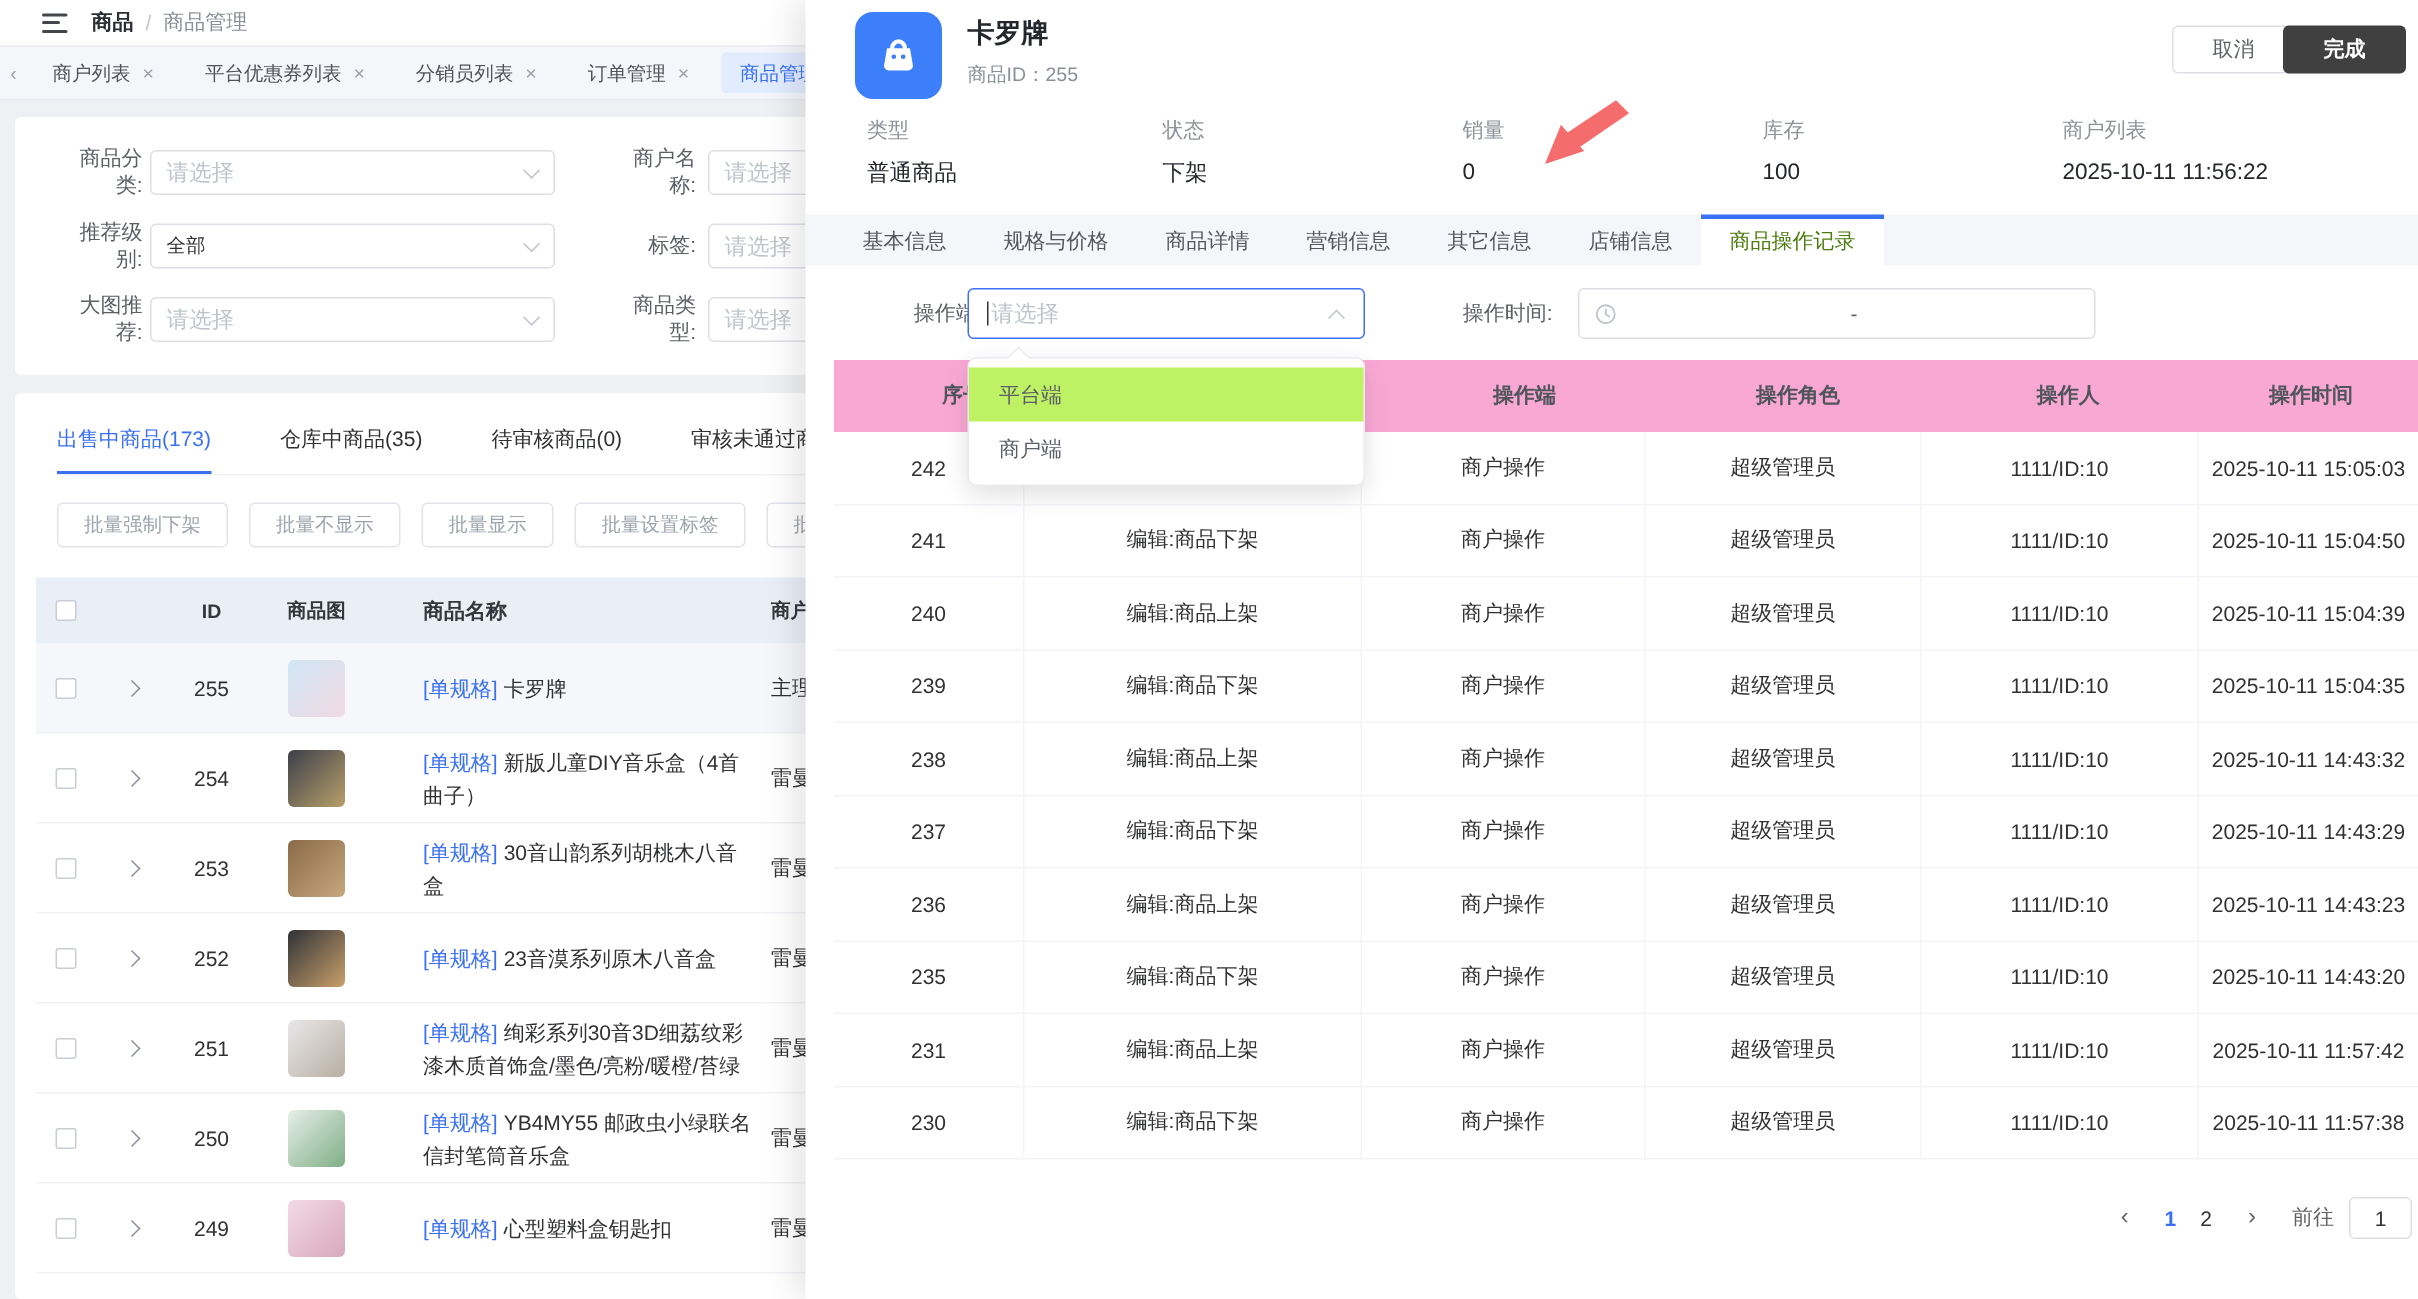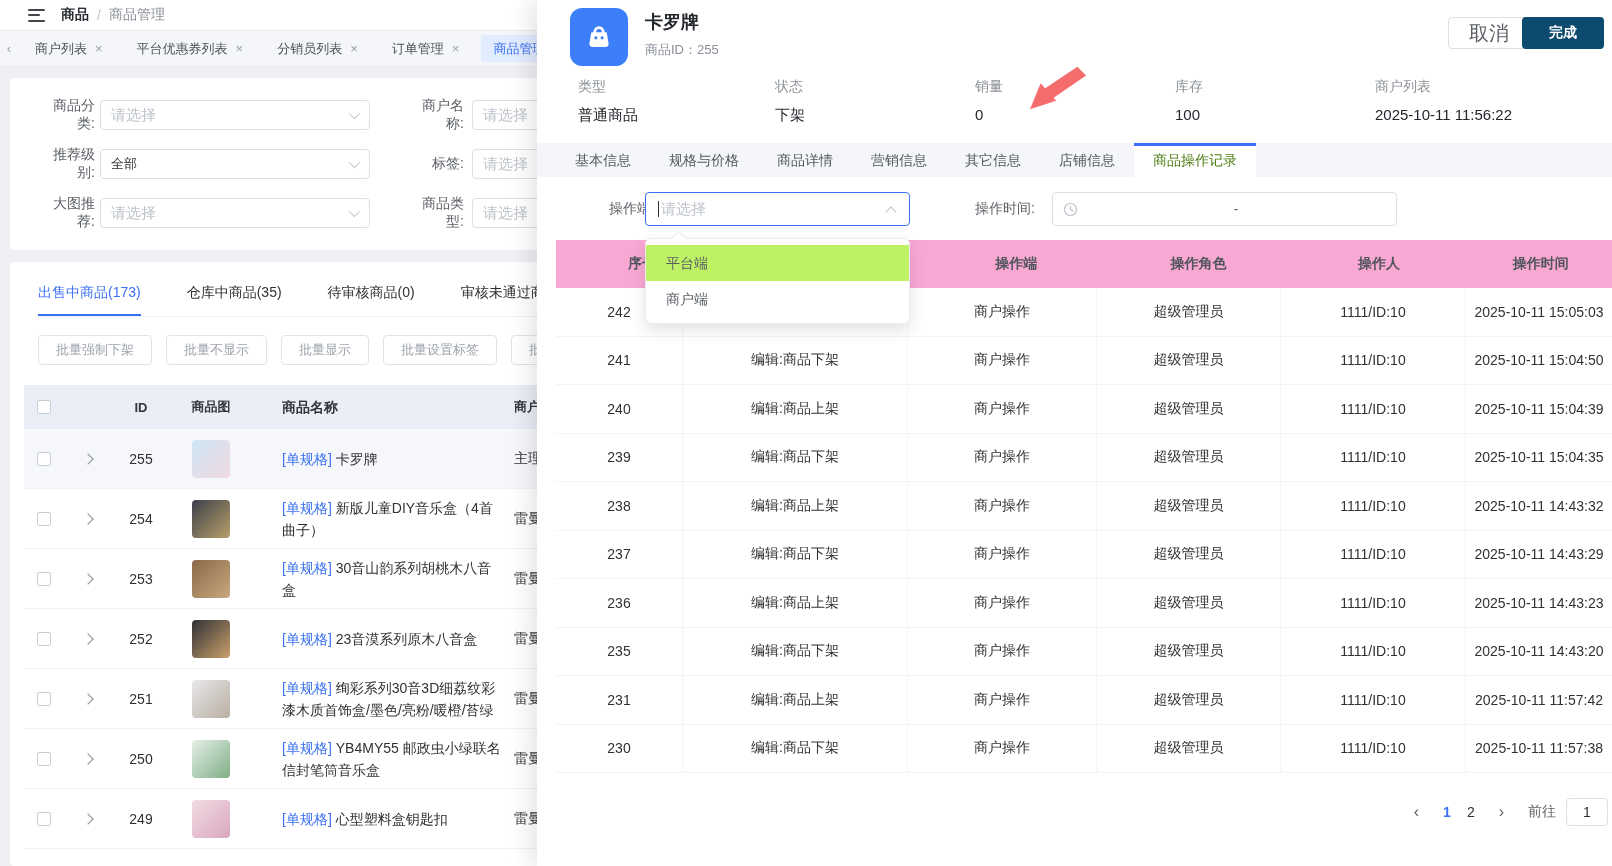--- a/index.html
+++ b/index.html
@@ -54,22 +54,22 @@
   .checkbox { width:14px; height:14px; border:1px solid #c9ced6; border-radius:2px; background:#fff; cursor:pointer; }
   .exp-arrow { width:8px; height:8px; border-right:1.5px solid #8a8f97; border-top:1.5px solid #8a8f97; transform:rotate(45deg); cursor:pointer; }
   .thumb { width:38px; height:38px; border-radius:4px; }
   .spec-tag { color:#3a70f2; margin-right:4px; }
 
   
   .drawer { position:absolute; left:537px; top:0; width:1075px; height:866px; background:#fff; box-shadow:-8px 0 20px rgba(0,0,0,.10); z-index:10; }
   .d-icon { position:absolute; left:33px; top:8px; width:58px; height:58px; border-radius:12px; background:#3d7ffb; display:flex; align-items:center; justify-content:center; }
   .d-title { position:absolute; left:108px; top:10px; font-size:18px; font-weight:700; color:#24272c; }
   .d-id { position:absolute; left:108px; top:41px; font-size:13px; color:#8a8f99; }
-  .btn-cancel { position:absolute; left:911px; top:17px; width:82px; height:32px; background:#fff; border:1px solid #dcdfe6; border-radius:4px; color:#5c6066; font-size:20px; cursor:pointer; }
-  .btn-confirm { position:absolute; left:985px; top:17px; width:82px; height:32px; background:#0c4a6e; border:none; border-radius:4px; color:#fff; font-size:14px; font-weight:700; cursor:pointer; }
+  .btn-cancel { position:absolute; left:911px; top:17px; width:82px; height:32px; background:#fff; border:1px solid #dcdfe6; border-radius:4px; color:#5c6066; font-size:14px; cursor:pointer; }
+  .btn-confirm { position:absolute; left:985px; top:17px; width:82px; height:32px; background:#404040; border:none; border-radius:4px; color:#fff; font-size:14px; font-weight:700; cursor:pointer; }
 
   .d-stats { position:absolute; left:0; top:78px; width:100%; height:50px; }
   .stat { position:absolute; top:0; }
   .stat-label { font-size:14px; color:#8e9399; }
   .stat-value { margin-top:10px; font-size:15px; color:#24272c; }
   .red-arrow { position:absolute; left:255px; top:-12px; width:58px; height:48px; }
 
   .d-tabs { position:absolute; left:0; top:143px; width:100%; height:34px; background:#f4f6f9; display:flex; padding-left:19px; }
   .d-tab { height:34px; line-height:34px; padding:0 19px; font-size:14px; color:#54585e; cursor:pointer; }
   .d-tab.active { background:#fff; color:#4d7c0f; border-top:3px solid #3a70f2; line-height:29px; }

